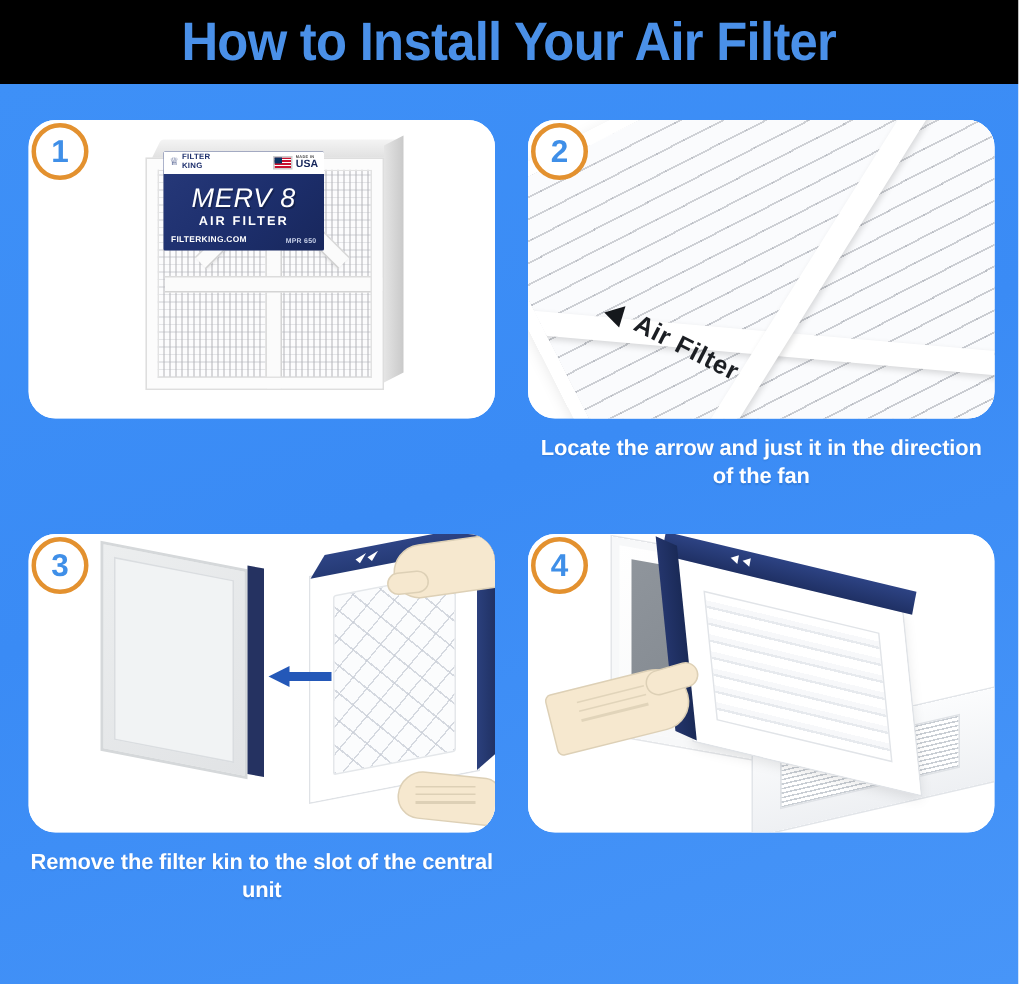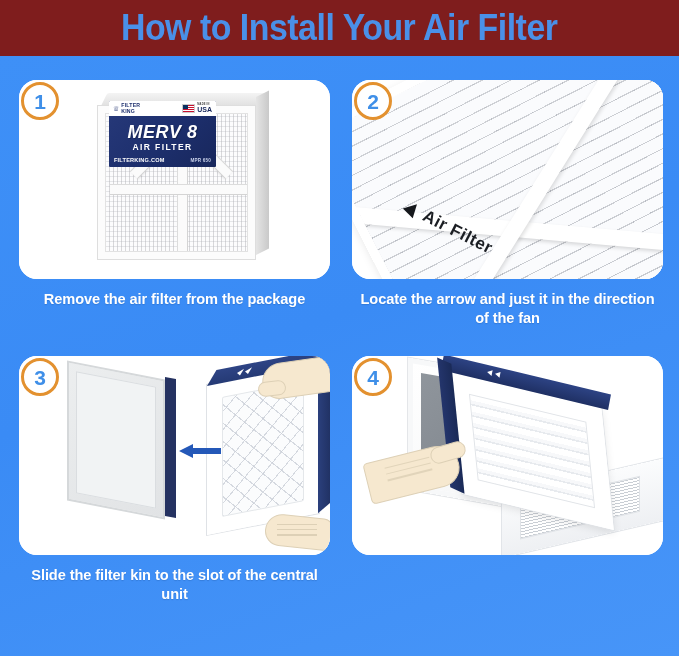--- a/index.html
+++ b/index.html
@@ -19,21 +19,21 @@
     height: 656px;
     background: #ffffff;
   }
 
   
   .header {
     position: absolute;
     left: 0; top: 0;
     width: 679px;
     height: 56px;
-    background: #7f1d1d;
+    background: #000000;
     display: flex;
     align-items: center;
     justify-content: center;
   }
   .header-title {
     font-family: "Liberation Sans Narrow", "Liberation Sans", sans-serif;
     font-size: 36px;
     font-weight: bold;
     letter-spacing: -0.5px;
     color: #4a90e8;
@@ -234,21 +234,21 @@
   .fpl-flag::before{
     content:""; position:absolute; left:0; top:0; width:5px; height:4px;
     background:#0a3161;
   }
   .fpl-usatext { line-height:1; }
   .fpl-madein { font-size:2.6px; font-weight:bold; color:#444; display:block; letter-spacing:.2px; }
   .fpl-usaword { font-size:7px; font-weight:bold; color:#15255a; display:block; line-height:1; }
   .fpl-merv {
     position:absolute; left:0; right:0; top:22px;
     text-align:center;
-    font-size:18px; font-weight:bold; font-style:italic;
+    font-size:18px; font-weight:normal; font-style:italic;
     color:#ffffff; letter-spacing:.5px; line-height:1;
     text-shadow: 1px 1px 0 rgba(0,0,0,.25);
   }
   .fpl-af {
     position:absolute; left:0; right:0; top:42px;
     text-align:center;
     font-size:8.5px; font-weight:bold; color:#ffffff;
     letter-spacing:1.4px; line-height:1;
   }
   .fpl-foot {
@@ -610,21 +610,20 @@
                   <span class="fpl-site">FILTERKING.COM</span>
                   <span class="fpl-mpr">MPR 650</span>
                 </div>
               </div>
             </div>
           </div>
           <div class="badge">
             <span class="badge-num">1</span>
           </div>
         </div>
-        <div class="caption">Remove the air filter from the package</div>
       </div>
 
       <div class="step step-2">
         <div class="card">
           <div class="card-art p2-art">
             <div class="p2-filter">
               <div class="p2-body">
                 <div class="p2-media"></div>
                 <div class="p2-diag p2-d1"></div>
 
@@ -675,21 +674,21 @@
             <div class="p3-hand-lines">
               <i></i>
               <i></i>
               <i></i>
             </div>
           </div>
           <div class="badge">
             <span class="badge-num">3</span>
           </div>
         </div>
-        <div class="caption">Slide the filter kin to the slot of the central unit</div>
+        <div class="caption">Remove the filter kin to the slot of the central unit</div>
       </div>
 
       <div class="step step-4">
         <div class="card">
           <div class="card-art p4-art">
             <div class="p4-wall">
               <div class="p4-duct"></div>
             </div>
 
             <div class="p4-ceiling">

